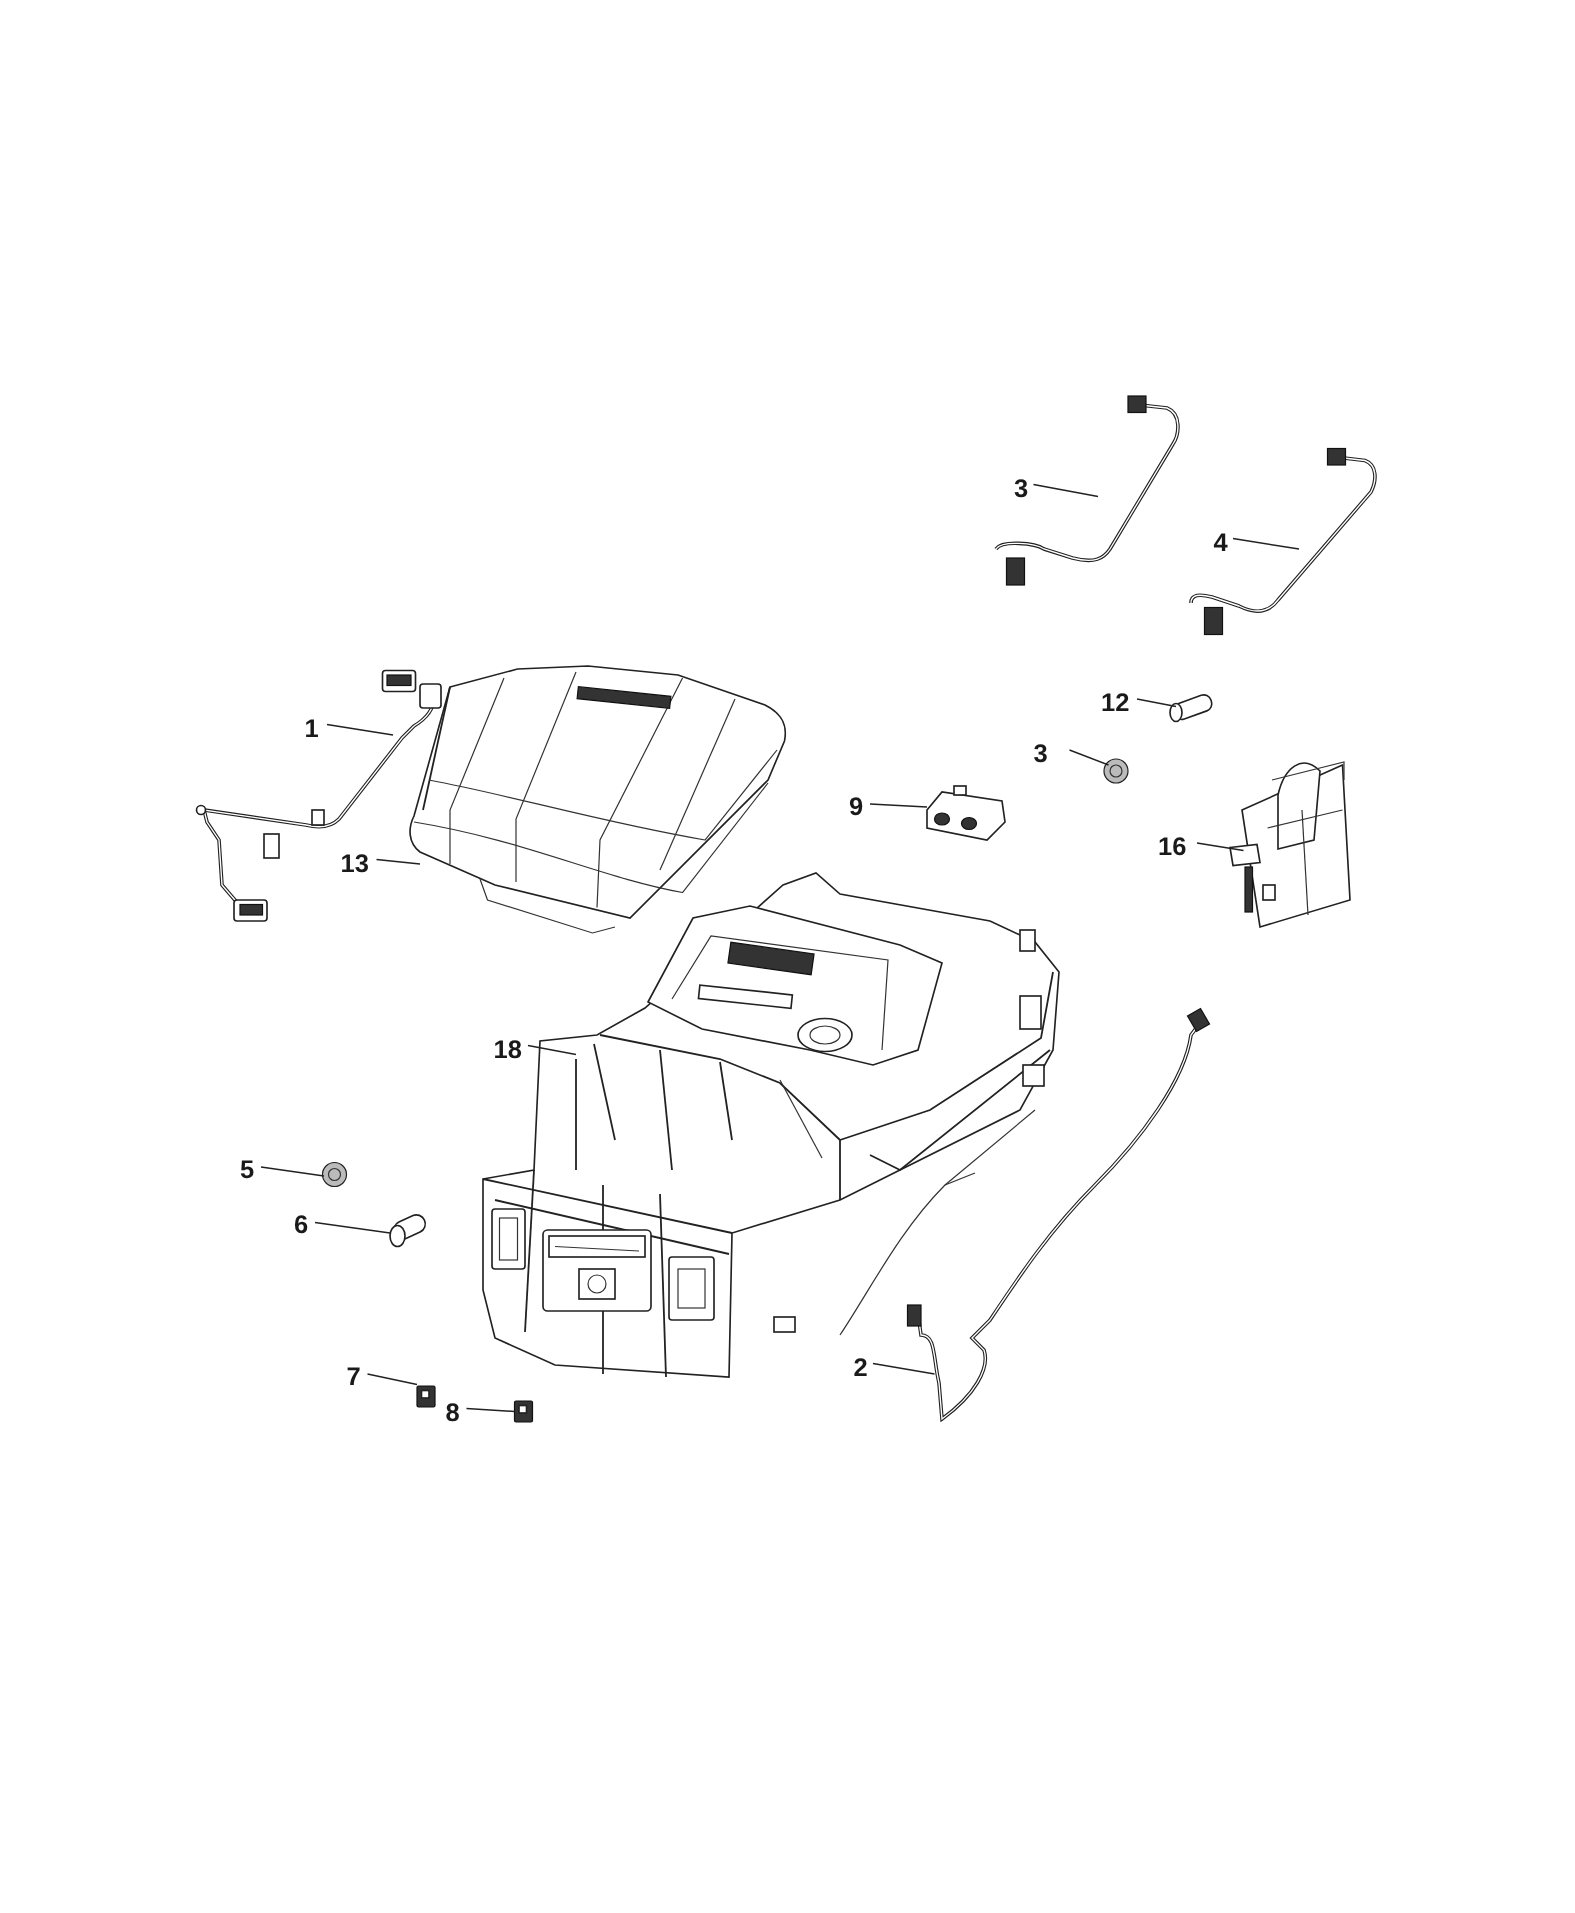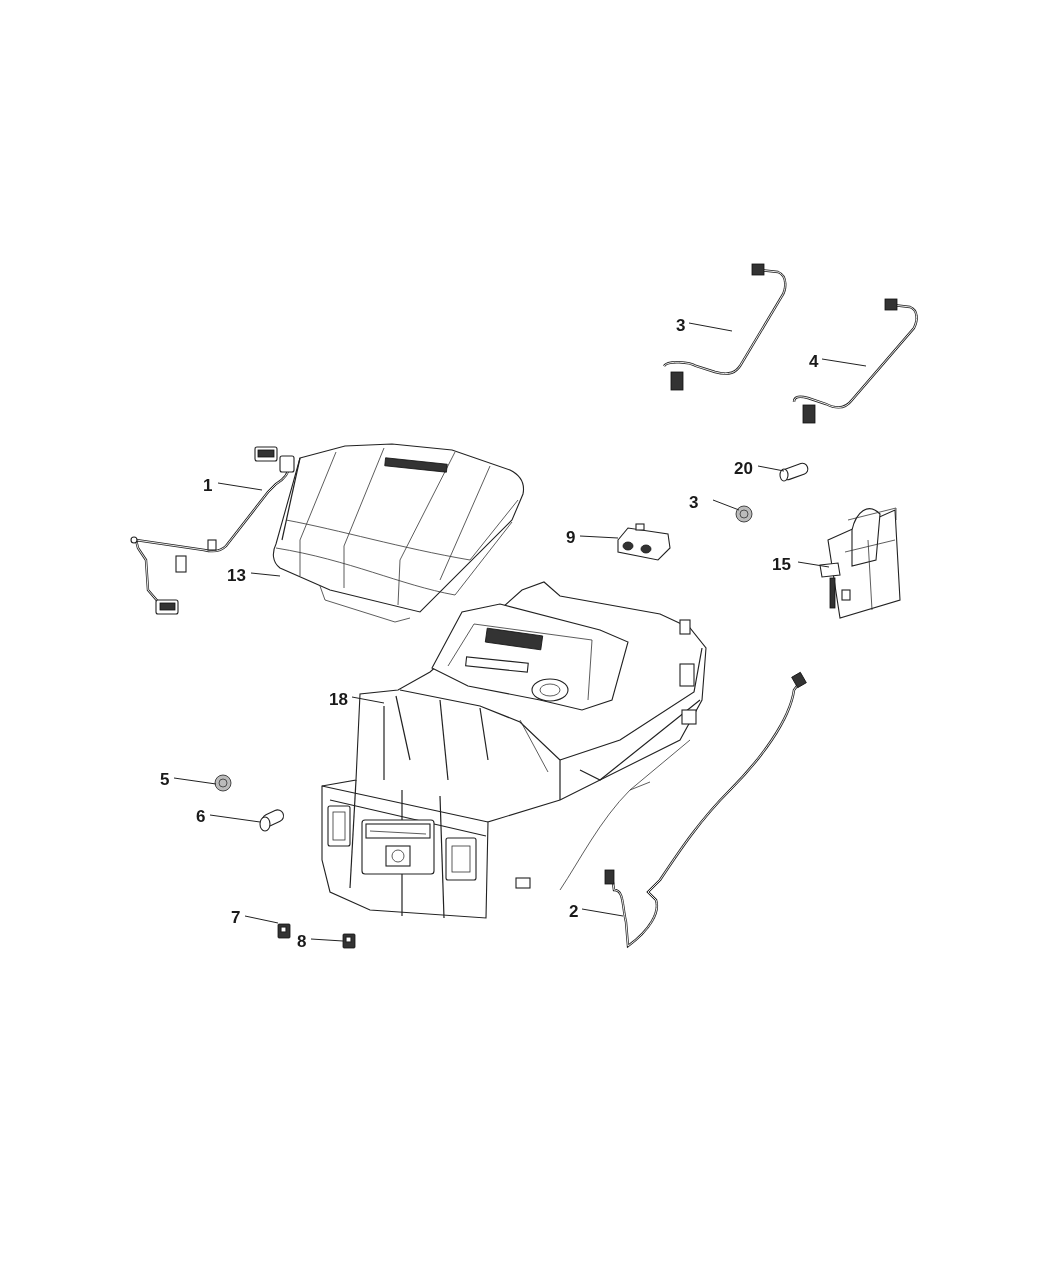--- a/index.html
+++ b/index.html
@@ -180,17 +180,17 @@
 
 <div class="callout" style="left:203px;top:477px">1</div>
 <div class="callout" style="left:569px;top:903px">2</div>
 <div class="callout" style="left:676px;top:317px">3</div>
 <div class="callout" style="left:809px;top:353px">4</div>
 <div class="callout" style="left:160px;top:771px">5</div>
 <div class="callout" style="left:196px;top:808px">6</div>
 <div class="callout" style="left:231px;top:909px">7</div>
 <div class="callout" style="left:297px;top:933px">8</div>
 <div class="callout" style="left:566px;top:529px">9</div>
-<div class="callout" style="left:772px;top:556px">15</div>
+<div class="callout" style="left:772px;top:556px">16</div>
 <div class="callout" style="left:689px;top:494px">3</div>
-<div class="callout" style="left:734px;top:460px">20</div>
+<div class="callout" style="left:734px;top:460px">12</div>
 <div class="callout" style="left:227px;top:567px">13</div>
 <div class="callout" style="left:329px;top:691px">18</div>
 
 </body></html>

